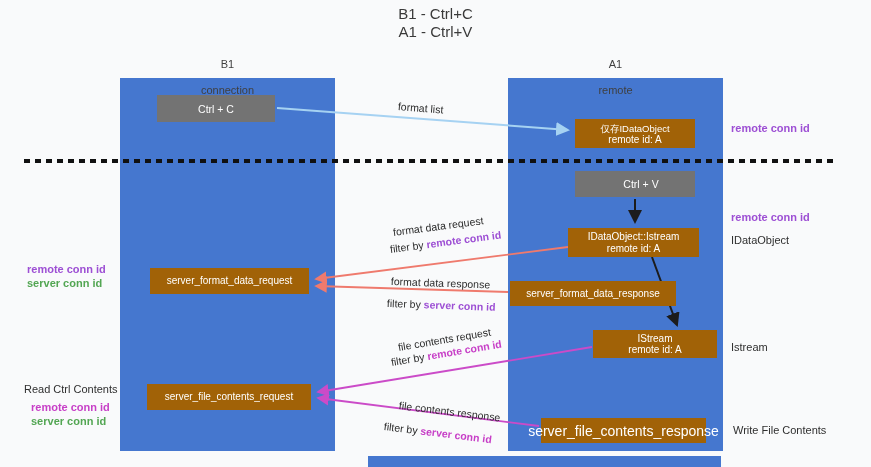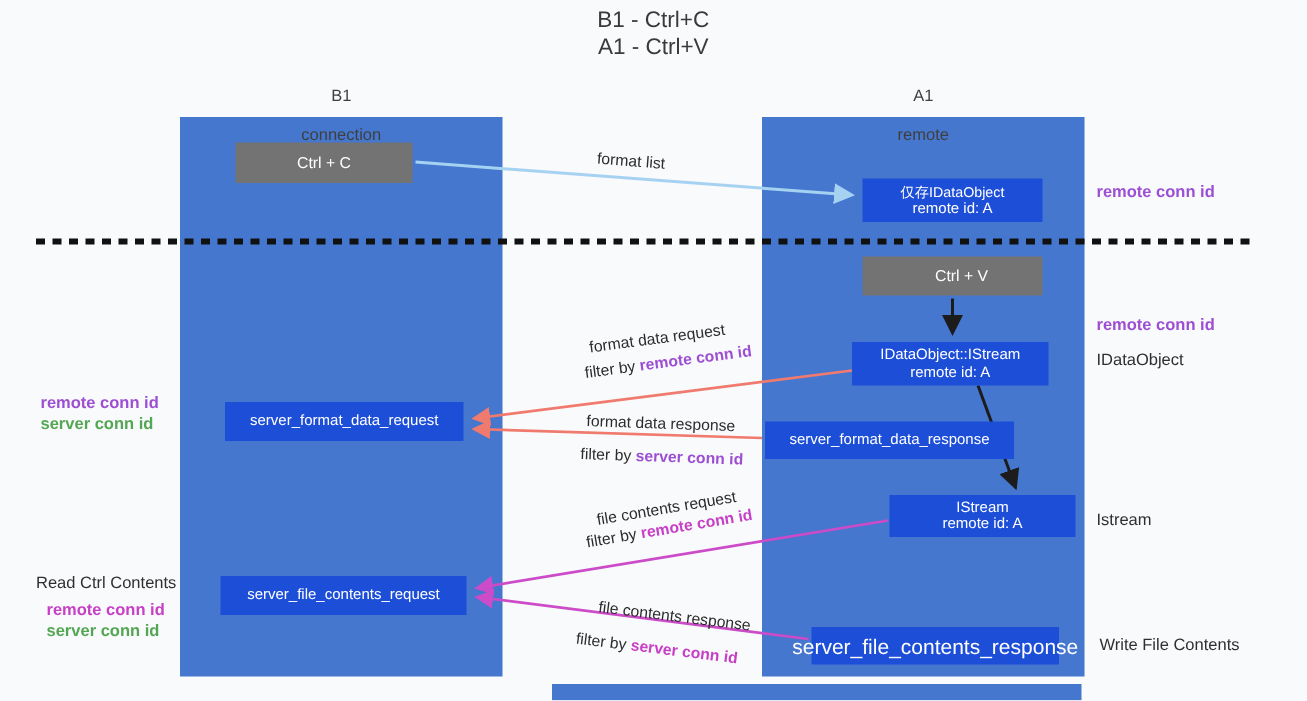--- a/index.html
+++ b/index.html
@@ -1,22 +1,22 @@
 <!DOCTYPE html>
 <html><head>
 <meta charset="utf-8">
 <style>
   html,body{margin:0;padding:0;}
   body{background:#f9fafb;font-family:"Liberation Sans",sans-serif;}
-  #canvas{position:relative;width:871px;height:467px;background:#f9fafb;overflow:hidden;border-radius:22px;}
+  #canvas{position:relative;width:871px;height:467px;background:#f9fafb;overflow:hidden;}
   .title{position:absolute;left:0;right:0;top:5px;text-align:center;color:#3a3a3a;font-size:15px;line-height:18px;}
   .col-label{position:absolute;text-align:center;color:#3f3f3f;font-size:11px;line-height:13px;white-space:pre-line;}
   .lifeline{position:absolute;background:#4577cf;}
   .box{position:absolute;display:flex;flex-direction:column;align-items:center;justify-content:center;color:#fff;text-align:center;font-size:10.5px;line-height:12px;box-sizing:border-box;}
-  .box.orange{background:#1d4ed8;}
+  .box.orange{background:#a16207;}
   .box.green{background:#737373;}
   .box .l2{font-size:10px;}
   .side-label{position:absolute;font-size:11px;color:#2f2f2f;white-space:nowrap;}
   .purple{color:#9d4fd4;font-weight:bold;}
   .magenta{color:#c73fc7;font-weight:bold;}
   .greentext{color:#53a653;font-weight:bold;}
   .arrow-label{position:absolute;font-size:10.5px;color:#2c2c2c;white-space:nowrap;transform-origin:left center;}
   .arrows{position:absolute;left:0;top:0;}
 </style>
 </head>
@@ -82,21 +82,21 @@
   <div class="box orange" style="left:575px;top:119px;width:120px;height:29px;font-size:9.5px;line-height:11px;">
     <span>仅存IDataObject</span>
     <span class="l2">remote id: A</span>
   </div>
 
   <div class="box green" style="left:575px;top:171px;width:120px;height:26px;padding-left:12px;">
     <span>Ctrl + V</span>
   </div>
 
   <div class="box orange" style="left:568px;top:228px;width:131px;height:29px;font-size:10px;line-height:11.5px;">
-    <span>IDataObject::IStream</span>
+    <span>IDataObject::Istream</span>
     <span class="l2">remote id: A</span>
   </div>
 
   <div class="box orange" style="left:150px;top:268px;width:159px;height:26px;font-size:10px;">
     <span>server_format_data_request</span>
   </div>
 
   <div class="box orange" style="left:510px;top:281px;width:166px;height:25px;font-size:10px;">
     <span>server_format_data_response</span>
   </div>

